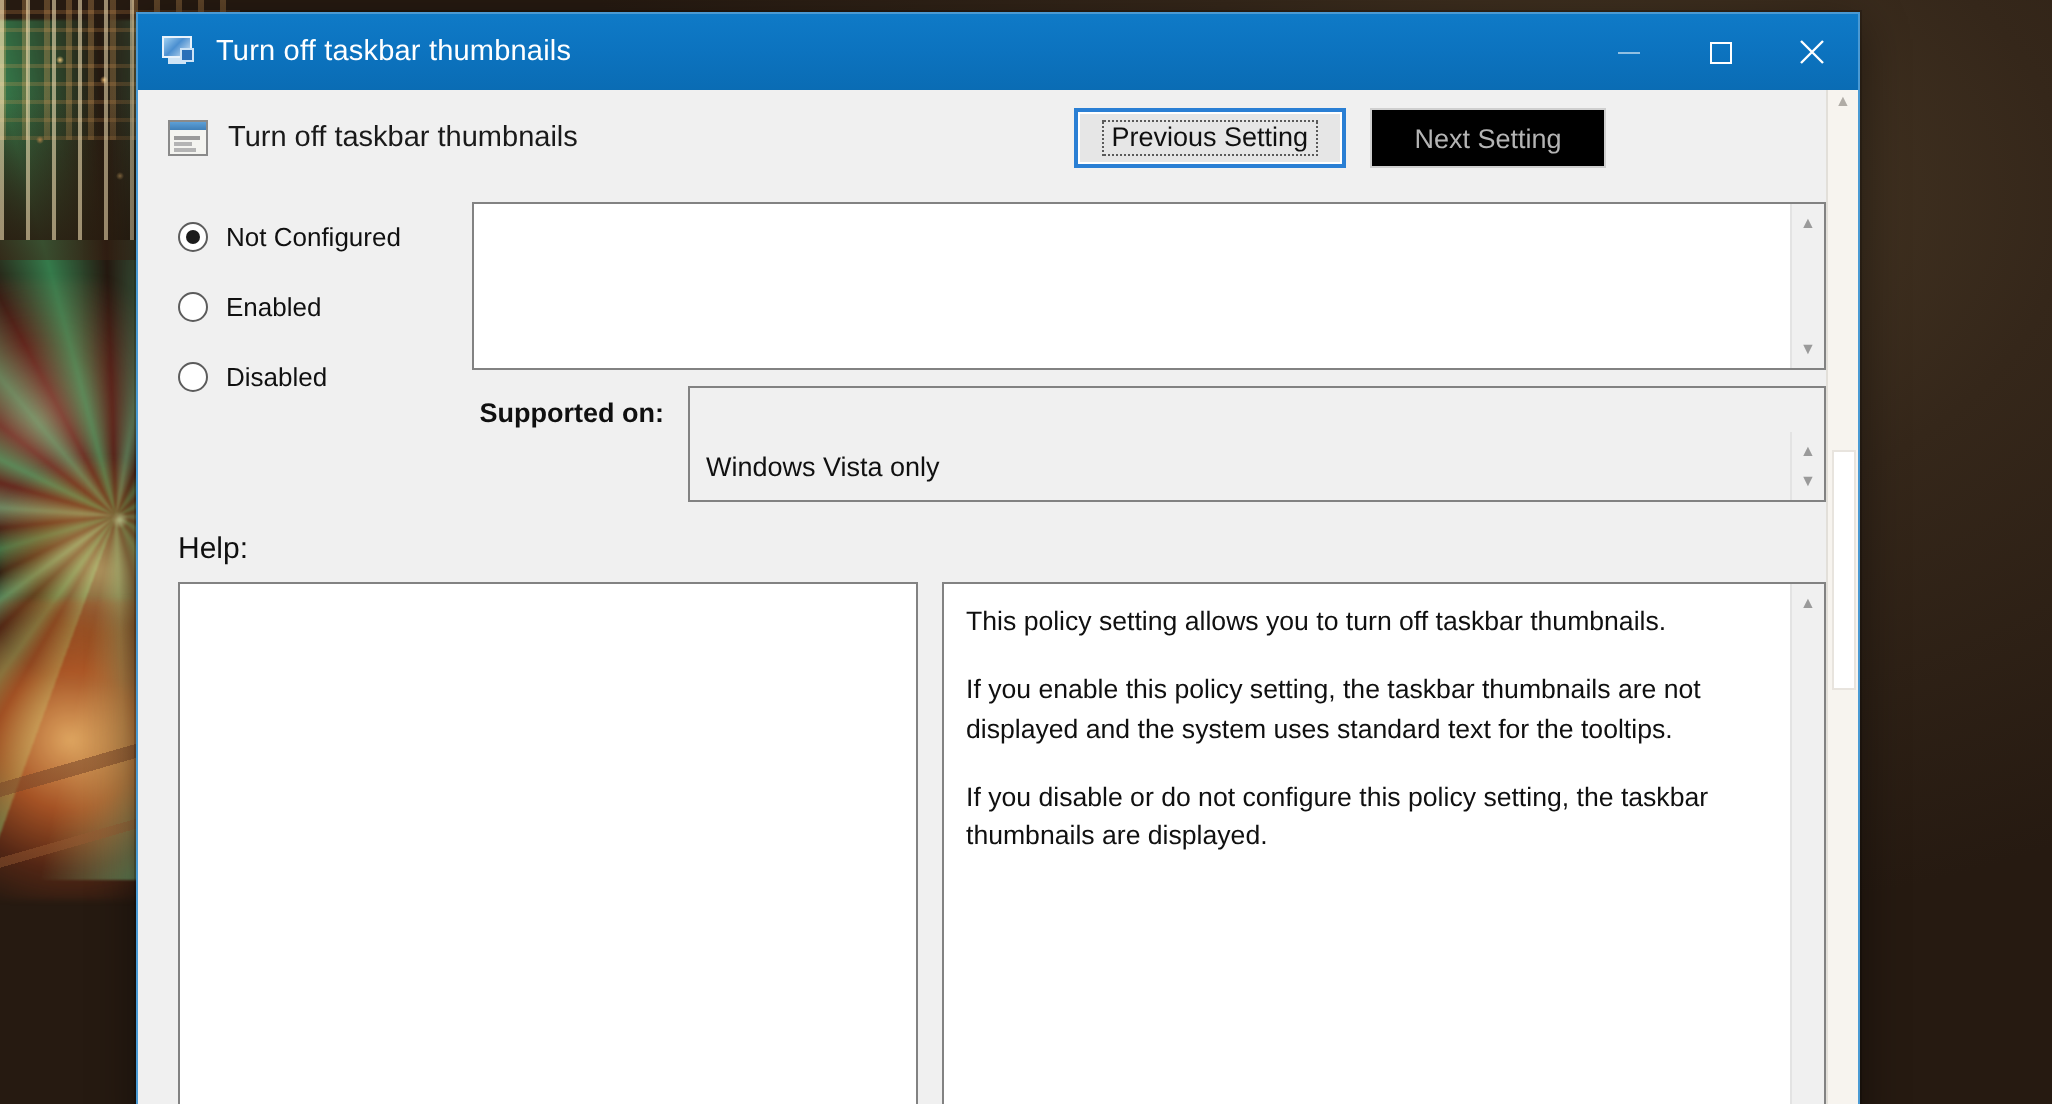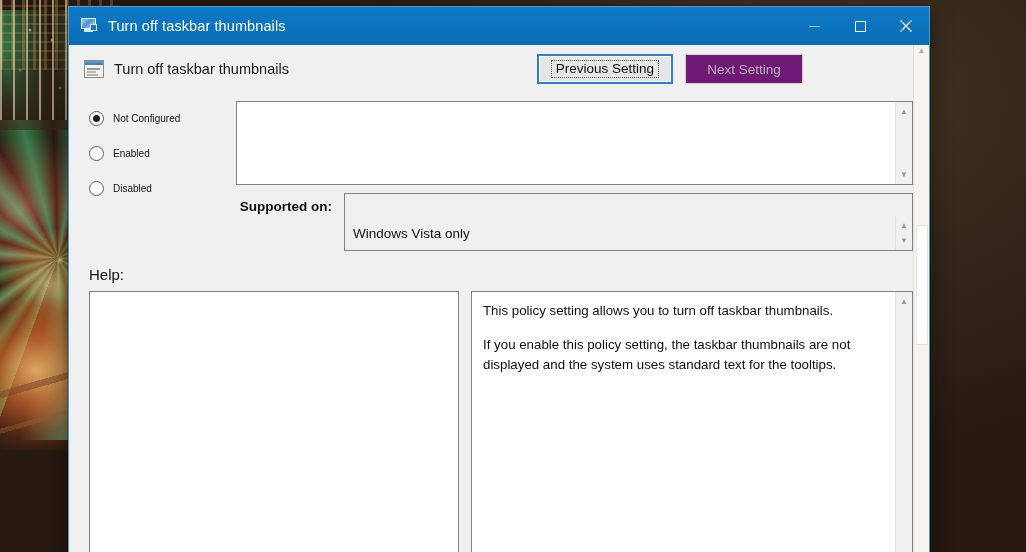--- a/index.html
+++ b/index.html
@@ -246,21 +246,21 @@
     background: #e6e6e6;
     border: 2px solid #2a7fd4;
     box-shadow: inset 0 0 0 1px #ffffff;
   }
   .btn.focused .inner {
     border: 1px dotted #5a5a5a;
     padding: 1px 4px;
     line-height: 1;
   }
   .btn.disabled {
-    background: #701a75;
+    background: #000000;
     border: 1px solid #cfcfcf;
     color: #b4b4b4;
   }
 
   
   .mid-region {
     display: flex;
     flex: 0 0 auto;
     padding-top: 8px;
   }
@@ -286,21 +286,21 @@
     box-sizing: border-box;
   }
   .radio-row.selected .radio-mark::after {
     content: "";
     position: absolute;
     left: 3px; top: 3px;
     width: 7px; height: 7px;
     border-radius: 50%;
     background: #1c1c1c;
   }
-  .radio-label { font-size: 10px; color: #101010; }
+  .radio-label { font-size: 13px; color: #101010; }
 
   .fields-col { flex: 1 1 auto; display: flex; flex-direction: column; }
   .field-row { display: flex; }
   .field-label {
     width: 108px;
     flex: 0 0 108px;
     font-size: 13.5px;
     color: #101010;
     padding-top: 6px;
     text-align: right;
@@ -527,20 +527,21 @@
       </div>
 
       <div class="panes-row">
         <div class="pane" id="options-pane">
           <div class="content"></div>
         </div>
         <div class="pane" id="help-pane">
           <div class="content">
             <p>This policy setting allows you to turn off taskbar thumbnails.</p>
             <p>If you enable this policy setting, the taskbar thumbnails are not displayed and the system uses standard text for the tooltips.</p>
+            <p>If you disable or do not configure this policy setting, the taskbar thumbnails are displayed.</p>
           </div>
           <div class="sbar">
             <div class="arw">▲</div>
             <div class="track"></div>
           </div>
         </div>
       </div>
 
       <div class="dlg-scrollbar">
         <div class="arw">▲</div>

